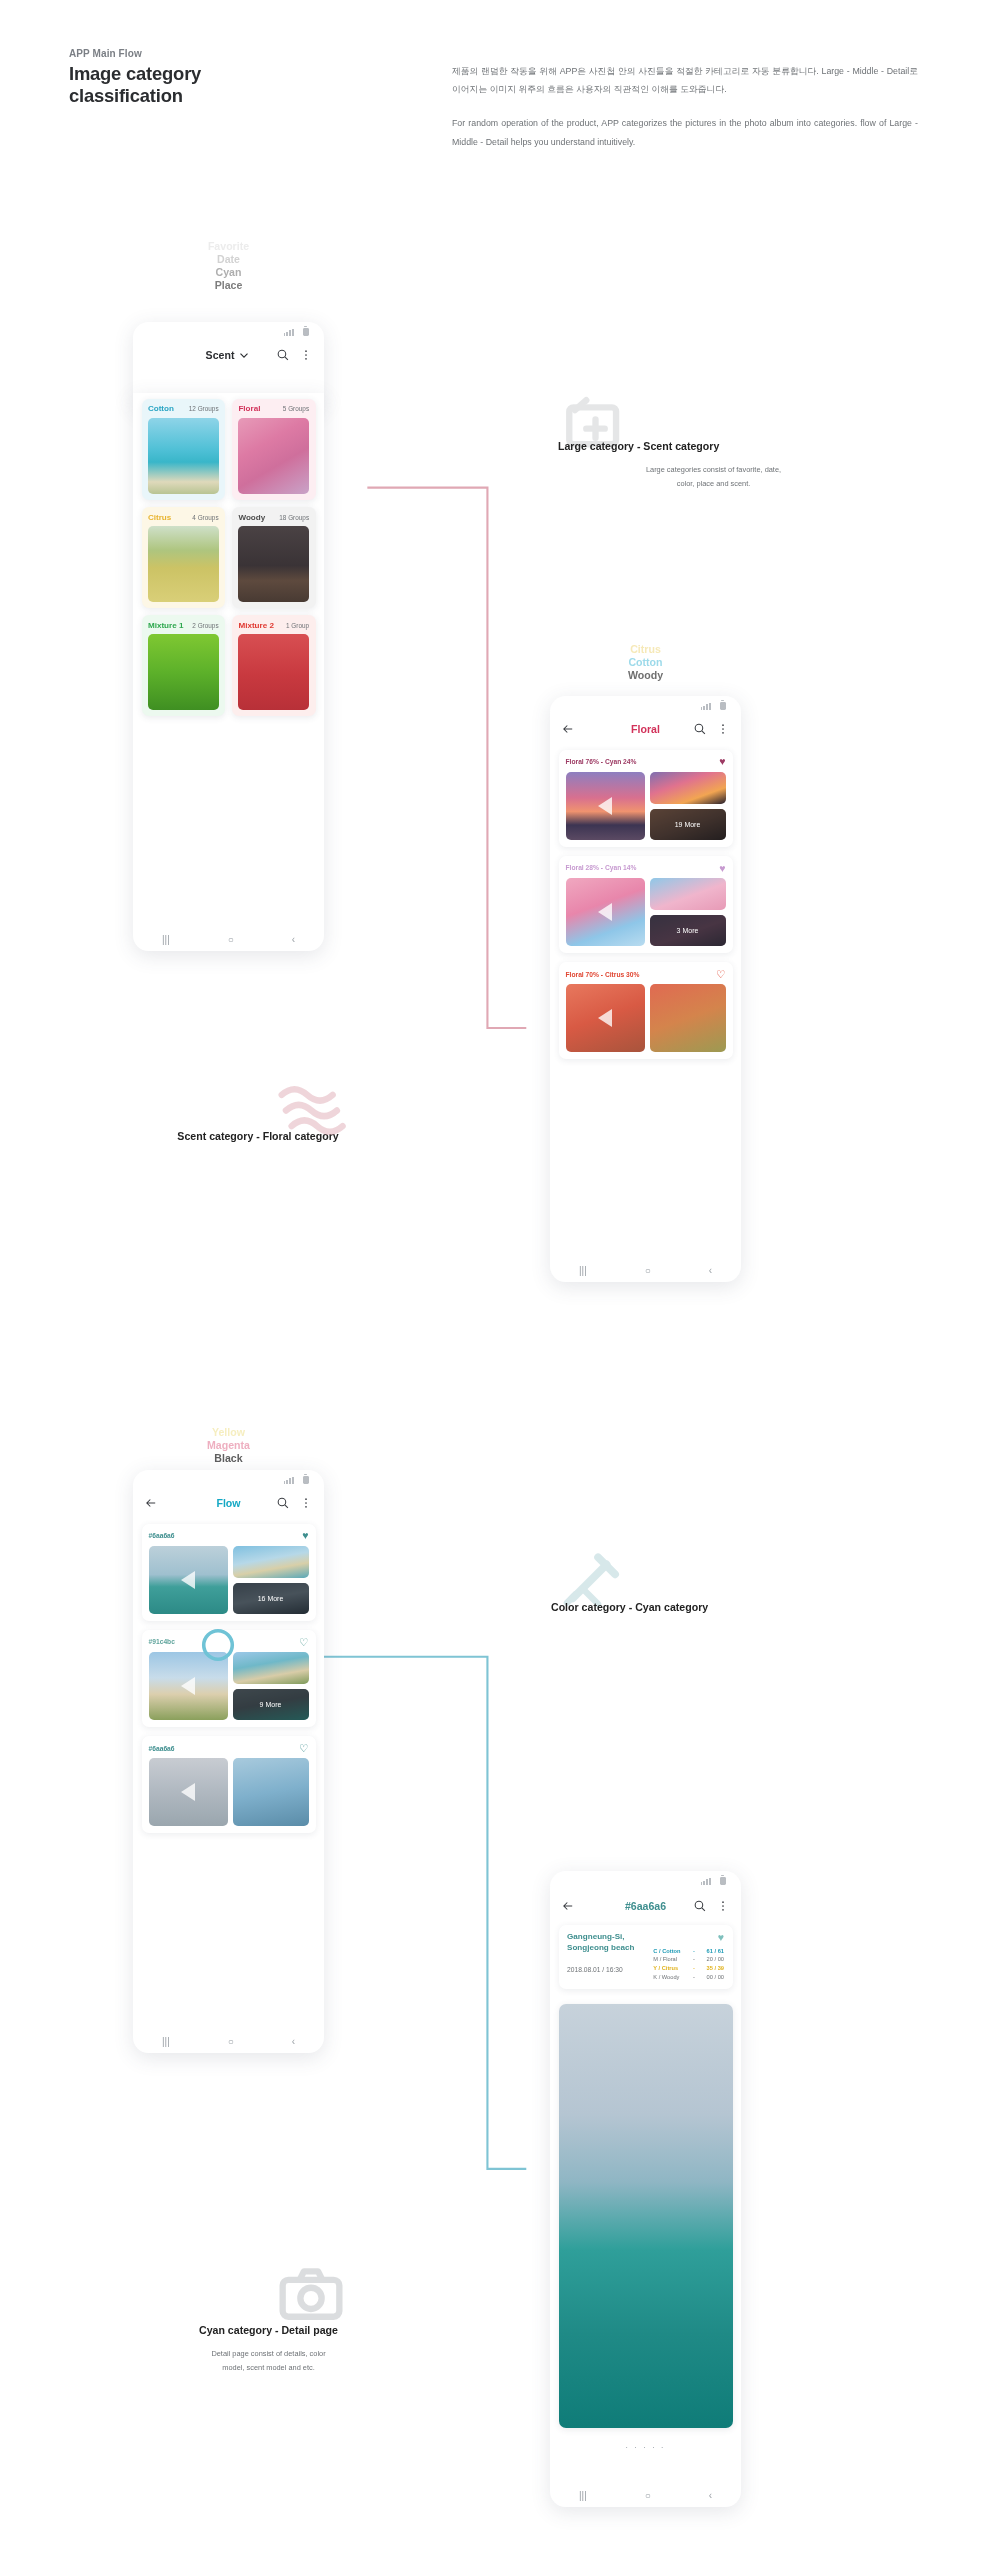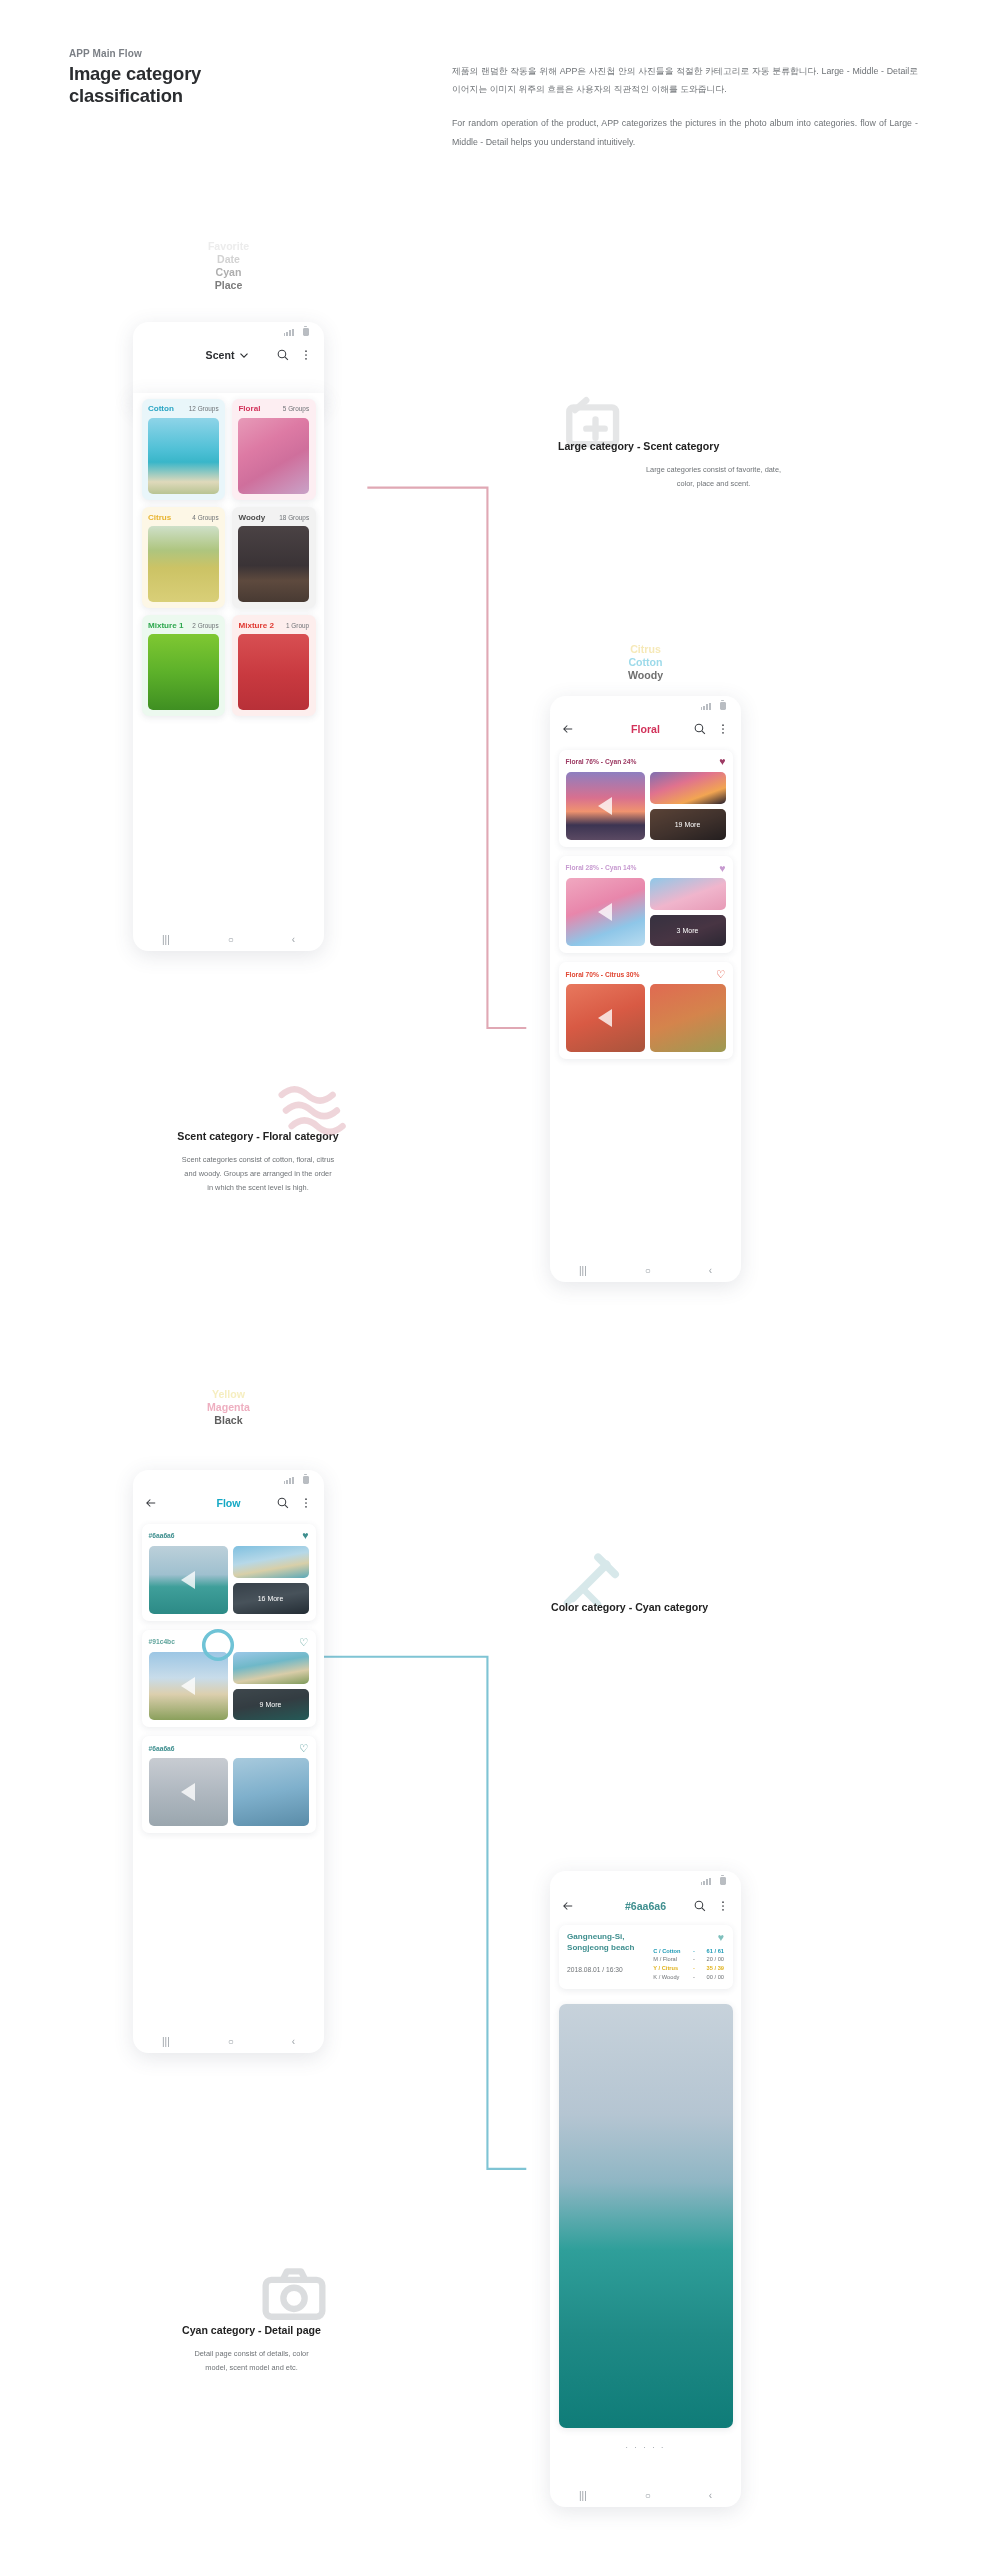--- a/index.html
+++ b/index.html
@@ -297,26 +297,23 @@
   </div>
 </div>
 
 <div class="abs" style="left:106px; top:1130px; width:304px;">
   <svg class="abs" style="left:170px; top:-48px; width:85px; height:57px; opacity:.45;" viewBox="0 0 120 80">
     <path d="M8 18 q18 -16 36 0 t36 0" fill="none" stroke="#dca4ae" stroke-width="9" stroke-linecap="round"></path>
     <path d="M14 40 q18 -16 36 0 t36 0" fill="none" stroke="#dca4ae" stroke-width="9" stroke-linecap="round"></path>
     <path d="M22 62 q18 -16 36 0 t36 0" fill="none" stroke="#dca4ae" stroke-width="9" stroke-linecap="round"></path>
   </svg>
   <div class="an-title">Scent category - Floral category</div>
-  <div class="an-body" style="white-space:pre-line;">Scent categories consist of cotton, floral, citrus
-and woody. Groups are arranged in the order
-in which the scent level is high.</div>
-</div>
-
-<div class="abs ghostmenu" style="left:133px; top:1388px; width:191px;">
+</div>
+
+<div class="abs ghostmenu" style="left:133px; top:1426px; width:191px;">
   <div style="color:#f6eec0">Yellow</div>
   <div style="color:#eeafc0">Magenta</div>
   <div style="color:#5f5f5f">Black</div>
 </div>
 
 <div class="abs" style="left:133px; top:1470px; width:191px; height:583px; background:#fff; border-radius:15.5px; box-shadow:0 4.2px 20px rgba(60,70,90,.13); overflow:hidden;">
   <div class="statusbar">
     <div class="sig">
         <i></i>
         <i></i>
@@ -480,21 +477,21 @@
 
   <div class="abs dots" style="left:0; right:0; top:569px;">. . . . .</div>
 
   <div class="navbar" style="position:absolute; bottom:0; left:0; right:0;">
     <span>|||</span>
     <span>○</span>
     <span>‹</span>
   </div>
 </div>
 
-<div class="abs" style="left:96px; top:2324px; width:311px;">
+<div class="abs" style="left:113px; top:2324px; width:311px;">
   <svg class="abs" style="left:164px; top:-57px; width:68px; height:57px; opacity:.3;" viewBox="0 0 96 80">
     <rect x="8" y="18" width="80" height="52" rx="8" fill="none" stroke="#8c9196" stroke-width="9"></rect>
     <circle cx="48" cy="44" r="15" fill="none" stroke="#8c9196" stroke-width="9"></circle>
     <path d="M32 18 L38 6 H58 L64 18" fill="none" stroke="#8c9196" stroke-width="9" stroke-linejoin="round"></path>
   </svg>
   <div class="an-title">Cyan category - Detail page</div>
   <div class="an-body" style="white-space:pre-line;">Detail page consist of details, color
 model, scent model and etc.</div>
 </div>
 

